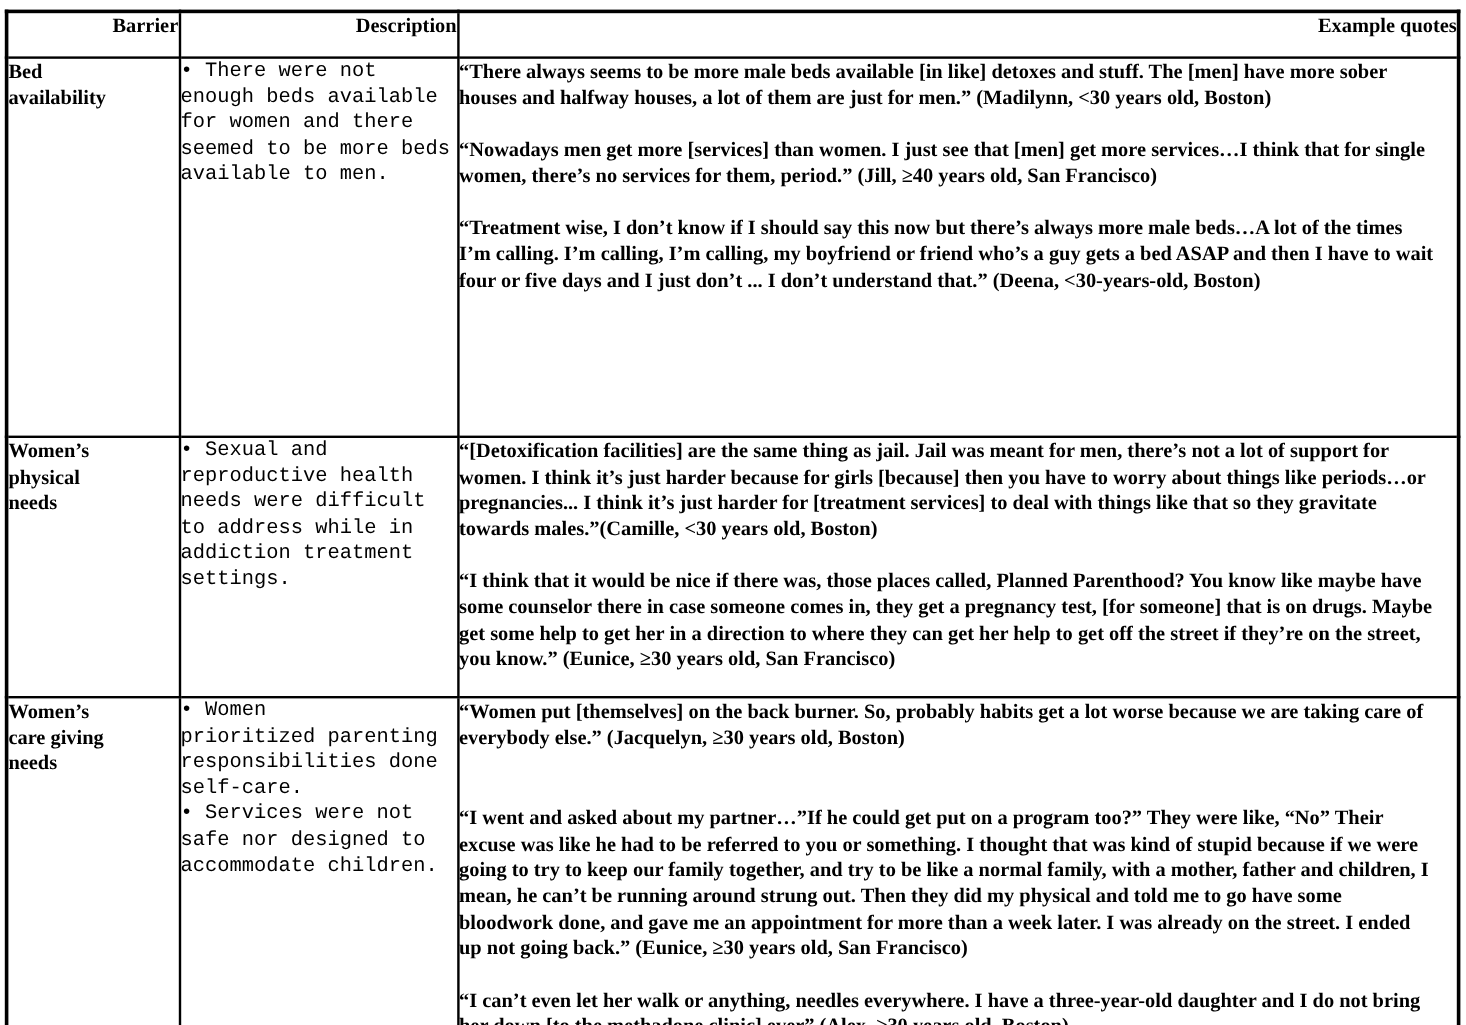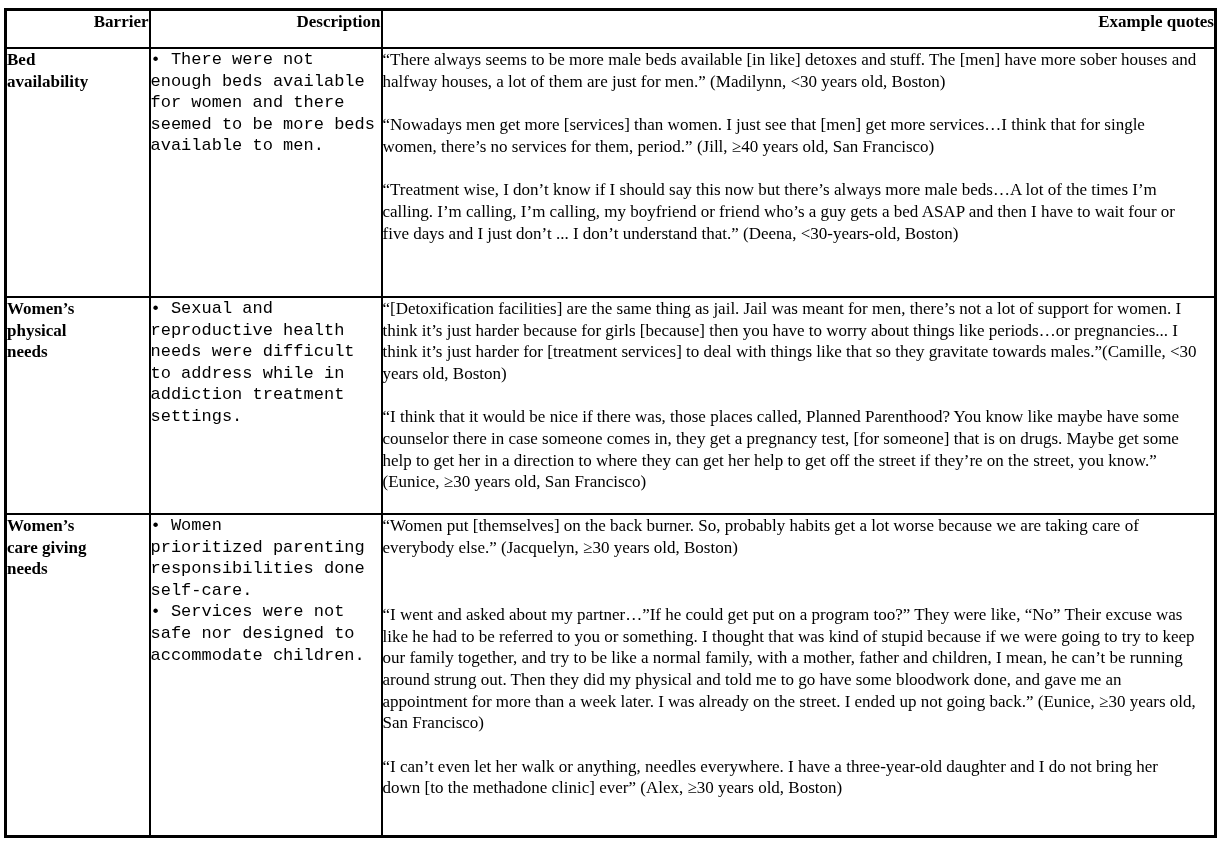--- a/index.html
+++ b/index.html
@@ -49,25 +49,26 @@
   td.desc-cell {
     padding: 11px 14px 10px 14px;
   }
   .desc-bullet {
     white-space: pre-line;
     font-family: Liberation Mono, monospace;
   }
   td.quotes-cell {
     padding: 11px 18px 10px 12px;
   }
-  tr.row-1 { height: 249px; }
+  tr.row-1 { height: 316px; }
   tr.row-2 { height: 217px; }
   tr.row-3 { height: 322px; }
   p.quote {
     margin: 0 16px 22px 0;
+    font-weight: bold;
   }
   p.quote.gap-large {
     margin-bottom: 46px;
   }
   p.quote:last-child {
     margin-bottom: 0;
   }
 </style>
 </head>
 <body>

